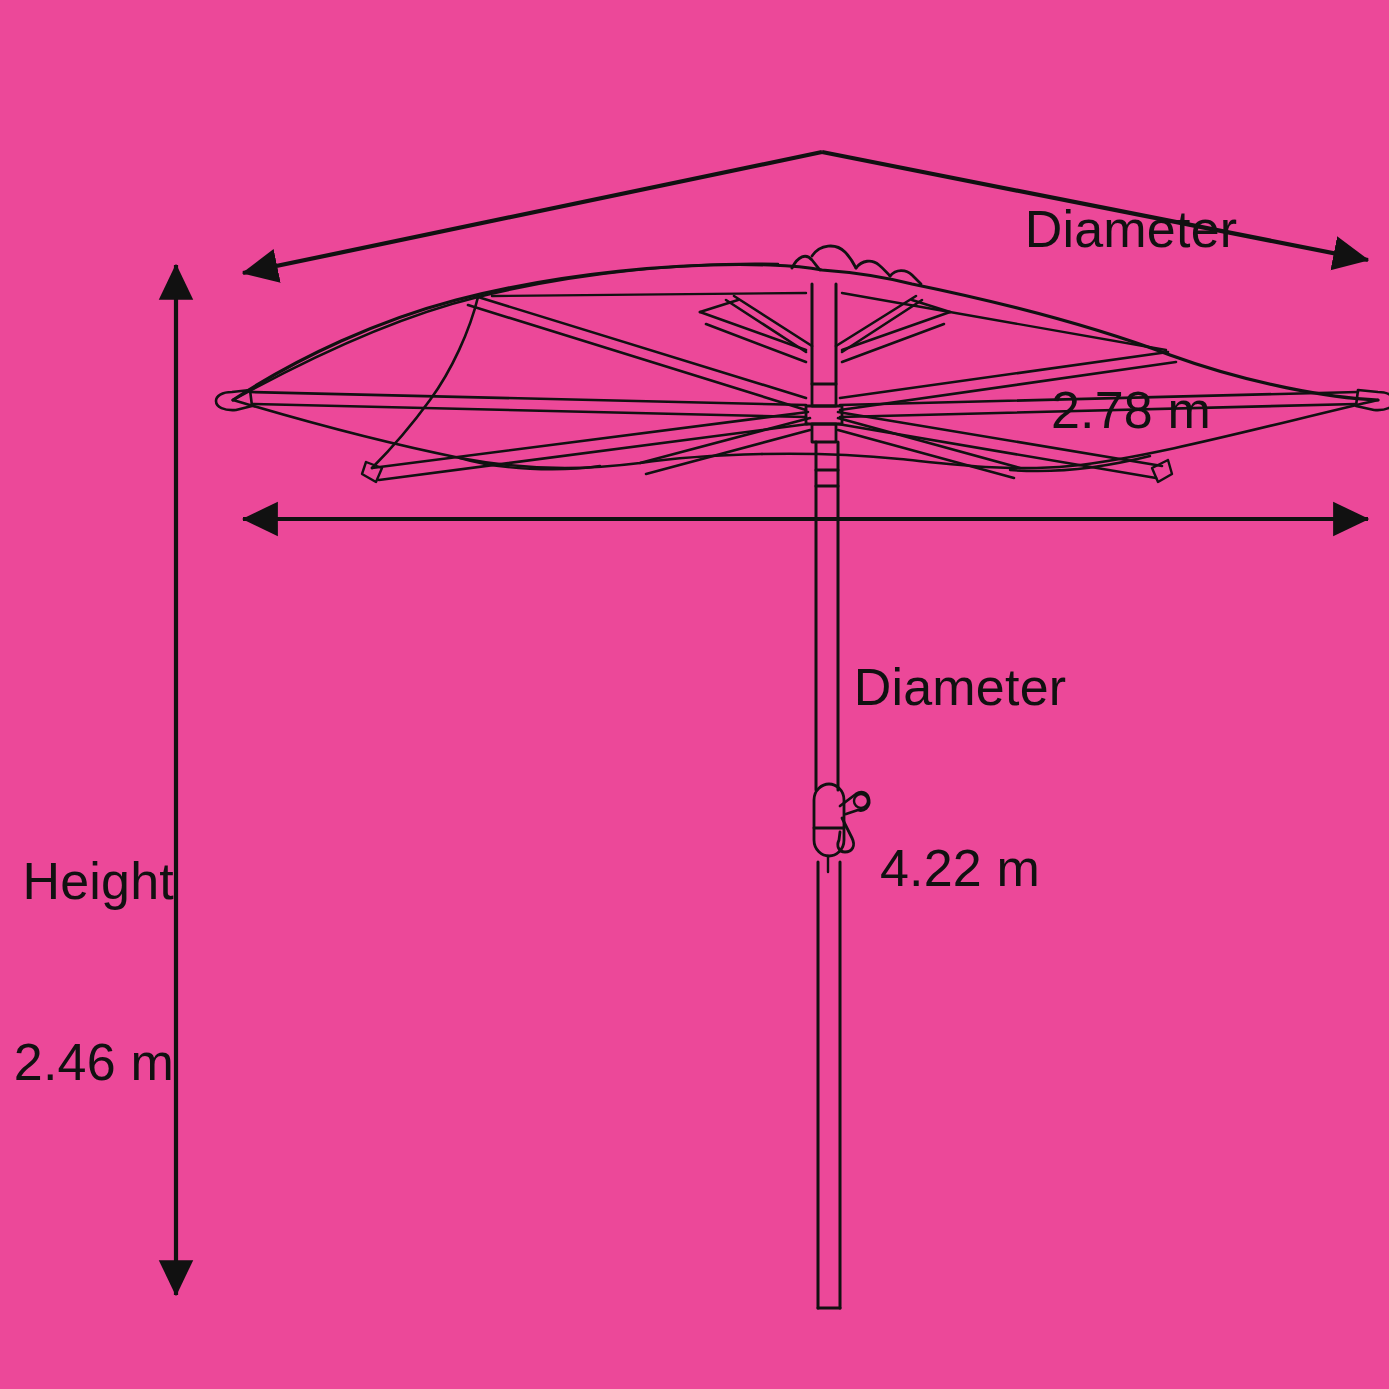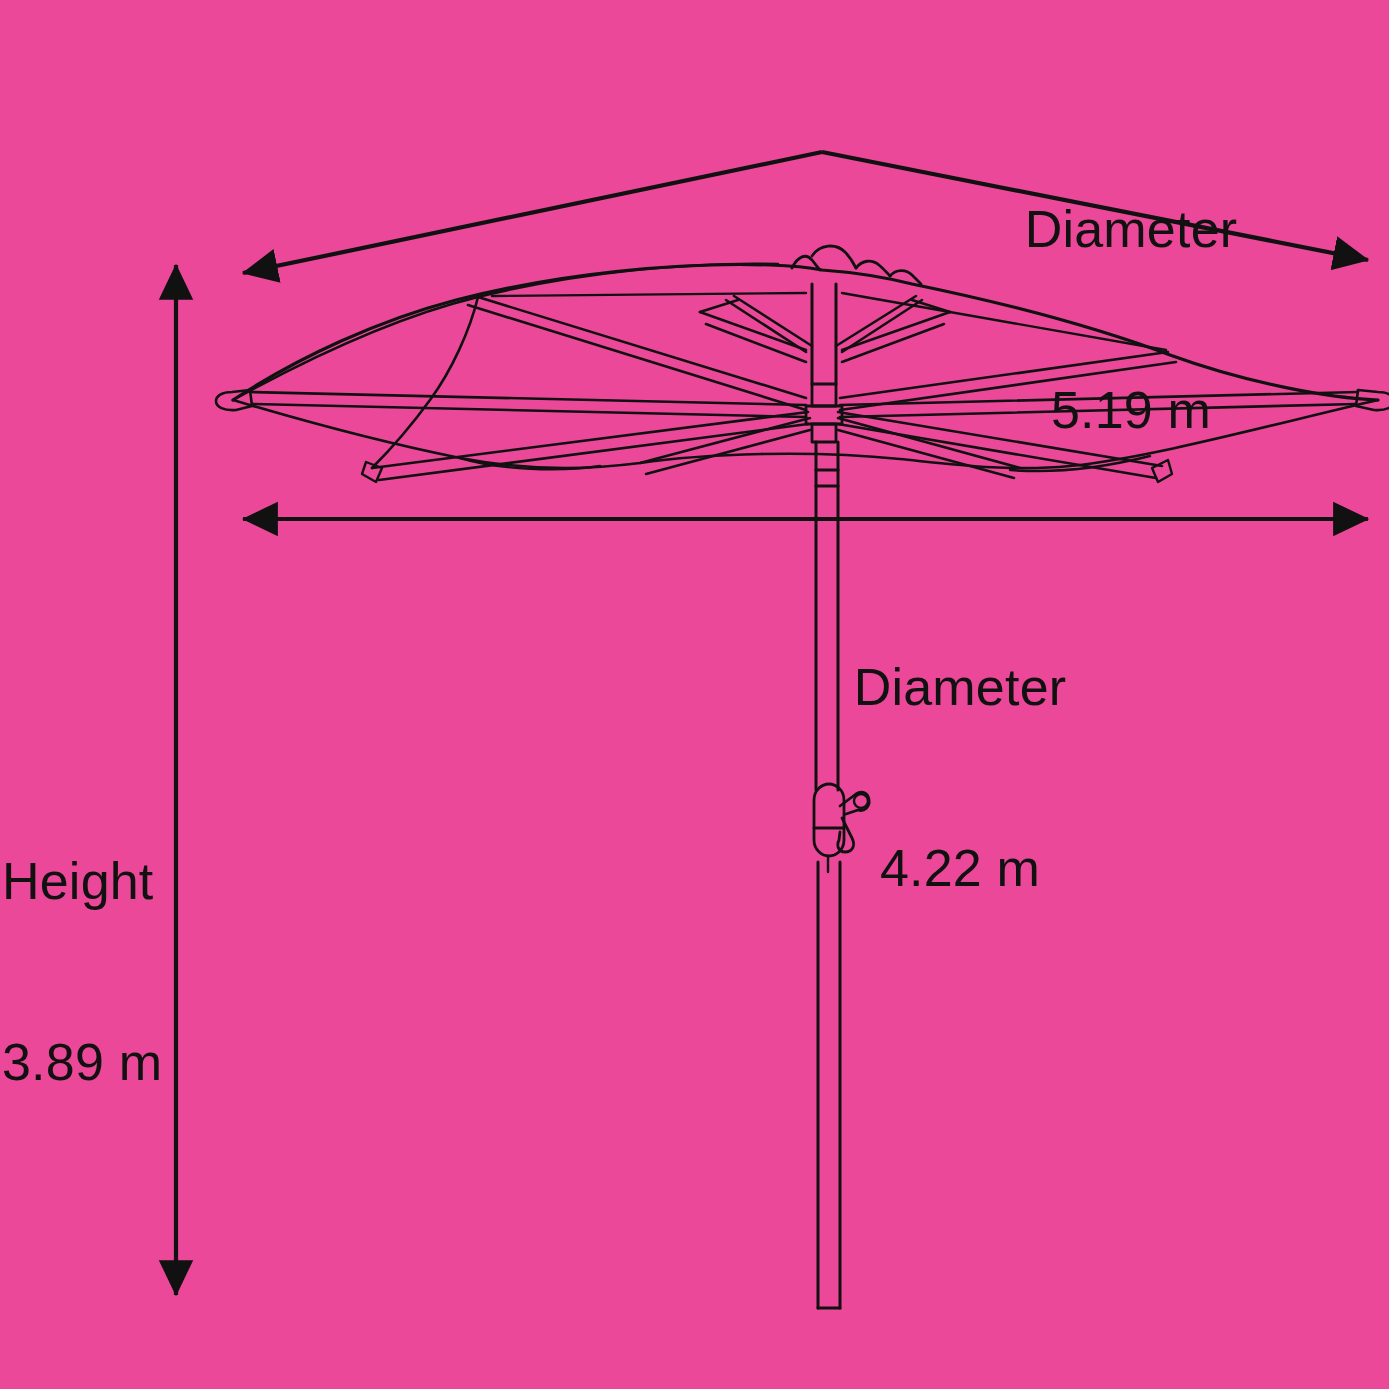--- a/index.html
+++ b/index.html
@@ -43,21 +43,21 @@
   }
   #label-diameter-canopy {
     left: 852px;
     top: 536px;
     text-align: center;
     width: 216px;
   }
   #label-height {
     left: 2px;
     top: 730px;
-    text-align: left;
+    text-align: right;
     width: 172px;
   }
 </style>
 </head>
 <body>
 
 <div id="page">
 
   <svg id="drawing-svg" viewBox="0 0 1389 1389">
     <defs>
@@ -208,26 +208,26 @@
       <line x1="243" y1="519" x2="1368" y2="519" marker-start="url(#arrowStart)" marker-end="url(#arrowEnd)"></line>
     </g>
 
     <g stroke="#111111" stroke-width="4.2" fill="none">
       <line x1="176" y1="265" x2="176" y2="1295" marker-start="url(#arrowStart)" marker-end="url(#arrowEnd)"></line>
     </g>
   </svg>
 
   <div class="dim-label" id="label-diameter-top">
     <span class="l1">Diameter</span>
-    <span class="l2">5.19 m</span>
+    <span class="l2">2.78 m</span>
   </div>
 
   <div class="dim-label" id="label-diameter-canopy">
     <span class="l1">Diameter</span>
     <span class="l2">4.22 m</span>
   </div>
 
   <div class="dim-label" id="label-height">
     <span class="l1">Height</span>
-    <span class="l2">3.89 m</span>
+    <span class="l2">2.46 m</span>
   </div>
 
 </div>
 
 </body></html>

